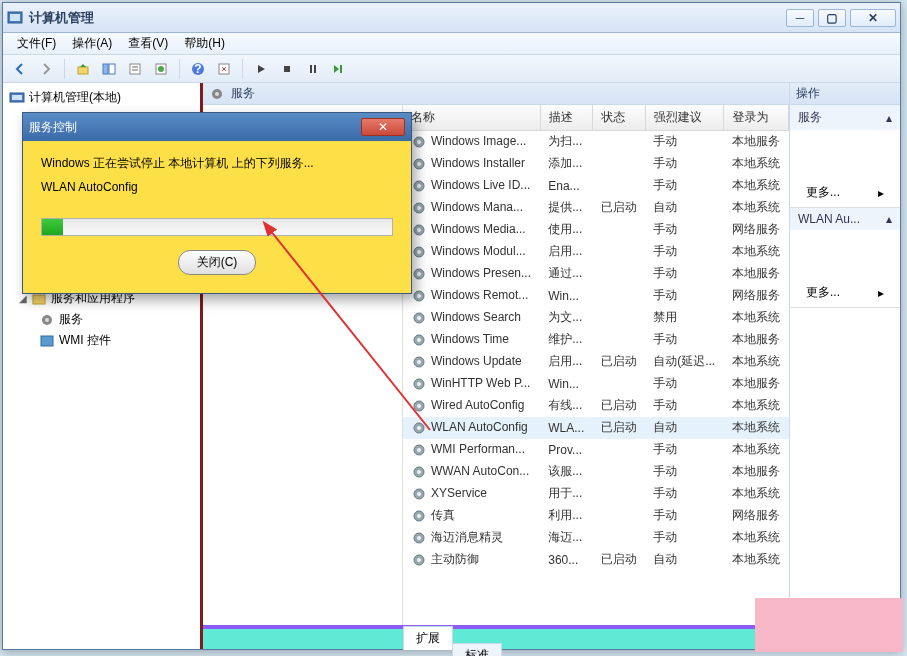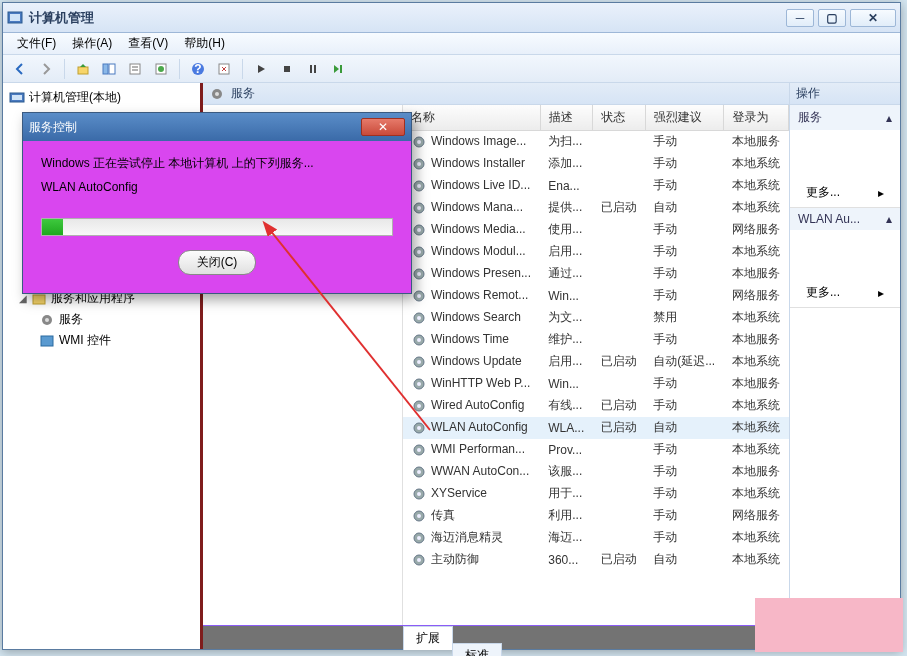--- a/index.html
+++ b/index.html
@@ -38,35 +38,35 @@
 .centersplit { flex: 1; display: flex; overflow: hidden; }
 .descpane { width: 200px; border-right: 1px solid #e0e0e0; padding: 8px; font-size: 12px; line-height: 1.5; color: #333; overflow: hidden; }
 
 .listwrap { flex: 1; overflow: auto; }
 .svc-table { width: 100%; border-collapse: collapse; }
 .svc-table th { text-align: left; padding: 4px 8px; background: linear-gradient(#fdfdfd,#ececec); border-right: 1px solid #d8d8d8; border-bottom: 1px solid #d8d8d8; font-weight: normal; color: #333; cursor: pointer; position: sticky; top: 0; }
 .svc-table td { padding: 2px 8px; white-space: nowrap; color: #333; border-bottom: 1px solid transparent; }
 .svc-table tr.sel td { background: #e5f1fb; }
 .svc-table .svcicon { width: 16px; height: 16px; vertical-align: middle; margin-right: 4px; display:inline-block; }
 
-.tabsbar { height: 24px; border-top: 1px solid #8b5cf6; display: flex; align-items: flex-end; padding-left: 200px; background: #737373; }
+.tabsbar { height: 24px; border-top: 4px solid #8b5cf6; display: flex; align-items: flex-end; padding-left: 200px; background: #5eead4; }
 .tab { padding: 3px 12px; border: 1px solid #c9d8ea; border-bottom: none; background: #fff; margin-right: -1px; cursor: pointer; position: relative; top: 1px; font-size: 12px; }
 .tab.inactive { background: #eef4fb; top: 18px; }
 
 .actionpane { width: 110px; background: #fff; }
 .actionhdr { height: 22px; background: linear-gradient(#e3ecf7,#d6e4f5); border-bottom: 1px solid #c9d8ea; padding: 0 6px; display: flex; align-items: center; color: #2a3f5f; }
 .actiongroup { border-bottom: 1px solid #e0e0e0; }
 .actiongroup .ghdr { background: #eef4fb; padding: 4px 8px; display: flex; justify-content: space-between; align-items: center; color: #335; }
 .actiongroup .gitem { padding: 6px 16px; cursor: pointer; display: flex; align-items: center; justify-content: space-between; margin-top: 48px; }
 
 
 .modal { position: absolute; top: 112px; left: 22px; width: 390px; background: #f0f0f0; border: 1px solid #3a5a80; box-shadow: 4px 6px 12px rgba(0,0,0,.35); z-index: 100; }
 .modal .mtitle { height: 28px; background: linear-gradient(#5a8dc8,#3a6aa8); display: flex; align-items: center; justify-content: space-between; padding: 0 6px; color: #fff; }
 .modal .mtitle .mclose { width: 44px; height: 18px; background: linear-gradient(#e67a6a,#c94a3a); border: 1px solid #a03020; border-radius: 2px; display: flex; align-items: center; justify-content: center; color: #fff; cursor: pointer; }
-.modal .mbody { padding: 14px 18px 18px; background: #d946ef; }
+.modal .mbody { padding: 14px 18px 18px; background: #fde047; }
 .modal .mbody p { margin-bottom: 8px; font-size: 12px; }
 .progress { height: 18px; border: 1px solid #b0b0b0; background: linear-gradient(#e8e8e8,#f8f8f8); margin-top: 24px; margin-bottom: 14px; }
 .progress .bar { height: 100%; width: 6%; background: linear-gradient(#3ec93e,#1fa81f); }
 .modal .btnrow { text-align: center; }
 .modal button { padding: 3px 18px; border: 1px solid #888; background: linear-gradient(#fdfdfd,#e0e0e0); border-radius: 12px; cursor: pointer; }
 
 .arrow { position: absolute; pointer-events: none; z-index: 200; }
 
 .pink { position: absolute; bottom: 4px; right: 4px; width: 148px; height: 54px; background: #f7b7c7; z-index: 50; }
 

